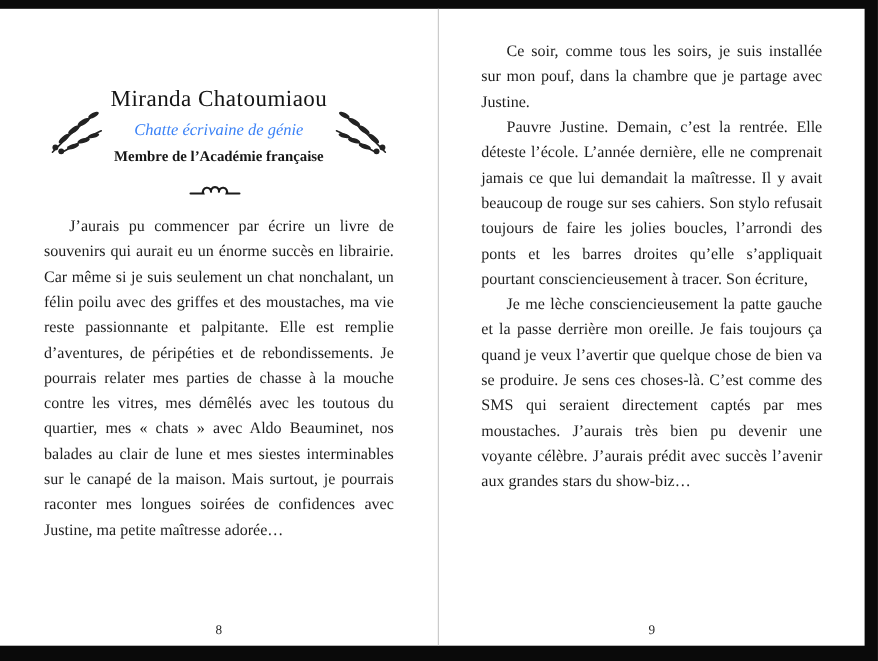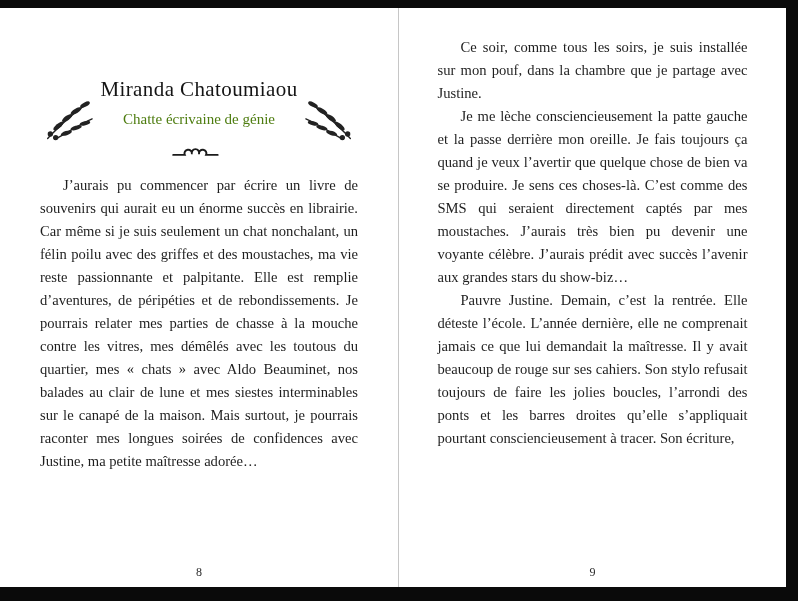--- a/index.html
+++ b/index.html
@@ -32,24 +32,25 @@
   .chapter-header { position: relative; text-align: center; padding-top: 68px; }
   .title {
     font-size: 21px;
     font-weight: normal;
     letter-spacing: 0.4px;
     color: #141414;
     line-height: 26px;
     margin-bottom: 8px;
   }
   .subtitle {
+    font-style: italic;
     font-size: 15px;
-    color: #4d7c0f;
+    color: #3b82f6;
     line-height: 19px;
-    margin-bottom: 17px;
+    margin-bottom: 4px;
   }
   .membership {
     font-size: 13.5px;
     font-weight: bold;
     color: #161616;
     line-height: 17px;
     margin-bottom: 17px;
   }
   .branch { position: absolute; top: 86px; width: 54px; height: 48px; }
   .branch.left-branch  { left: 2px; }
@@ -119,42 +120,43 @@
                 <ellipse cx="38" cy="38" rx="6.5" ry="2.4" transform="rotate(-16 38 38)"></ellipse>
                 <ellipse cx="48" cy="33" rx="6" ry="2.3" transform="rotate(-14 48 33)"></ellipse>
                 <circle cx="9" cy="45" r="3"></circle>
                 <circle cx="15" cy="49" r="3"></circle>
               </g>
             </svg>
           </span>
 
           <h1 class="title">Miranda Chatoumiaou</h1>
           <div class="subtitle">Chatte écrivaine de génie</div>
+          <div class="membership">Membre de l’Académie française</div>
 
           <span class="divider">
             <svg viewBox="0 0 64 18" width="58" height="16" aria-hidden="true">
               <path d="M3,10 h13 a4.2,4.2 0 1 1 8,-1 a4.2,4.2 0 1 1 8,0 a4.2,4.2 0 1 1 8,1 h13" fill="none" stroke="#1b1b1b" stroke-width="2.2" stroke-linecap="round"></path>
             </svg>
           </span>
         </div>
 
         <div class="page-text">
           <p>J’aurais pu commencer par écrire un livre de souvenirs qui aurait eu un énorme succès en librairie. Car même si je suis seulement un chat nonchalant, un félin poilu avec des griffes et des moustaches, ma vie reste passionnante et palpitante. Elle est remplie d’aventures, de péripéties et de rebondissements. Je pourrais relater mes parties de chasse à la mouche contre les vitres, mes démêlés avec les toutous du quartier, mes « chats » avec Aldo Beauminet, nos balades au clair de lune et mes siestes interminables sur le canapé de la maison. Mais surtout, je pourrais raconter mes longues soirées de confidences avec Justine, ma petite maîtresse adorée…</p>
         </div>
       </div>
 
       <div class="page-number">8</div>
     </div>
 
     <div class="page right">
       <div class="page-inner">
         <div class="page-text">
           <p>Ce soir, comme tous les soirs, je suis installée sur mon pouf, dans la chambre que je partage avec Justine.</p>
+          <p>Pauvre Justine. Demain, c’est la rentrée. Elle déteste l’école. L’année dernière, elle ne comprenait jamais ce que lui demandait la maîtresse. Il y avait beaucoup de rouge sur ses cahiers. Son stylo refusait toujours de faire les jolies boucles, l’arrondi des ponts et les barres droites qu’elle s’appliquait pourtant consciencieusement à tracer. Son écriture,</p>
           <p>Je me lèche consciencieusement la patte gauche et la passe derrière mon oreille. Je fais toujours ça quand je veux l’avertir que quelque chose de bien va se produire. Je sens ces choses-là. C’est comme des SMS qui seraient directement captés par mes moustaches. J’aurais très bien pu devenir une voyante célèbre. J’aurais prédit avec succès l’avenir aux grandes stars du show-biz…</p>
-          <p>Pauvre Justine. Demain, c’est la rentrée. Elle déteste l’école. L’année dernière, elle ne comprenait jamais ce que lui demandait la maîtresse. Il y avait beaucoup de rouge sur ses cahiers. Son stylo refusait toujours de faire les jolies boucles, l’arrondi des ponts et les barres droites qu’elle s’appliquait pourtant consciencieusement à tracer. Son écriture,</p>
         </div>
       </div>
 
       <div class="page-number">9</div>
     </div>
 
   </div>
 </div>
 
 </body></html>

